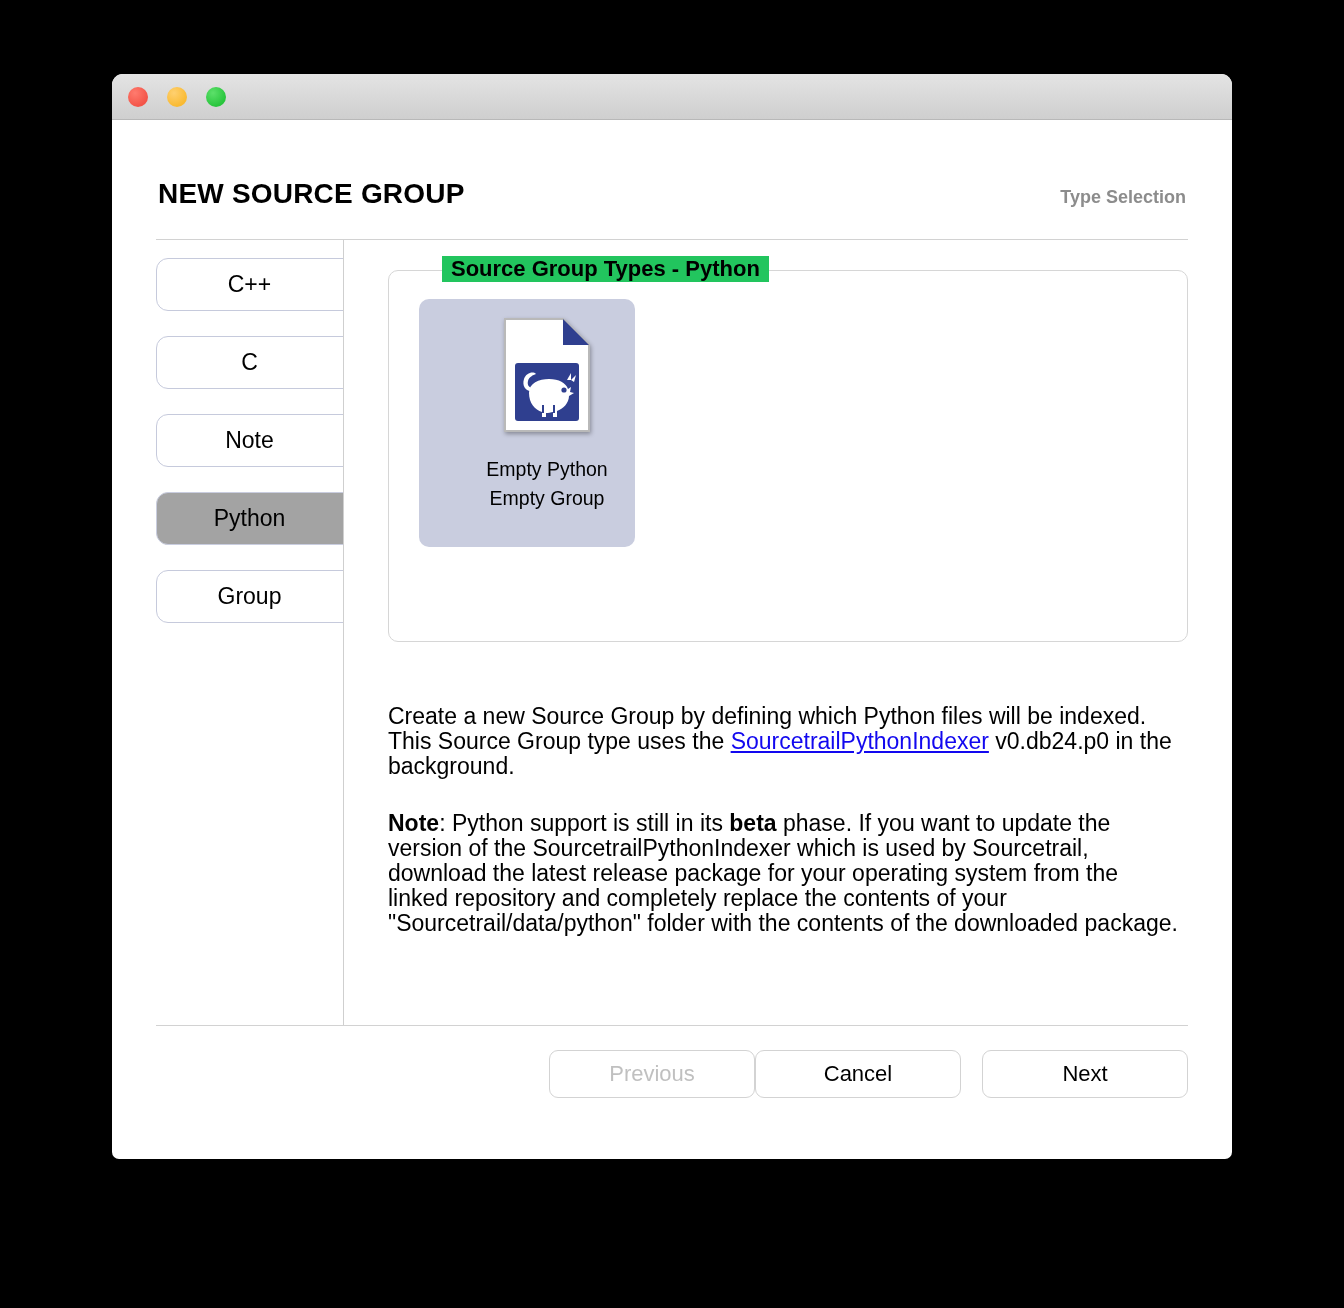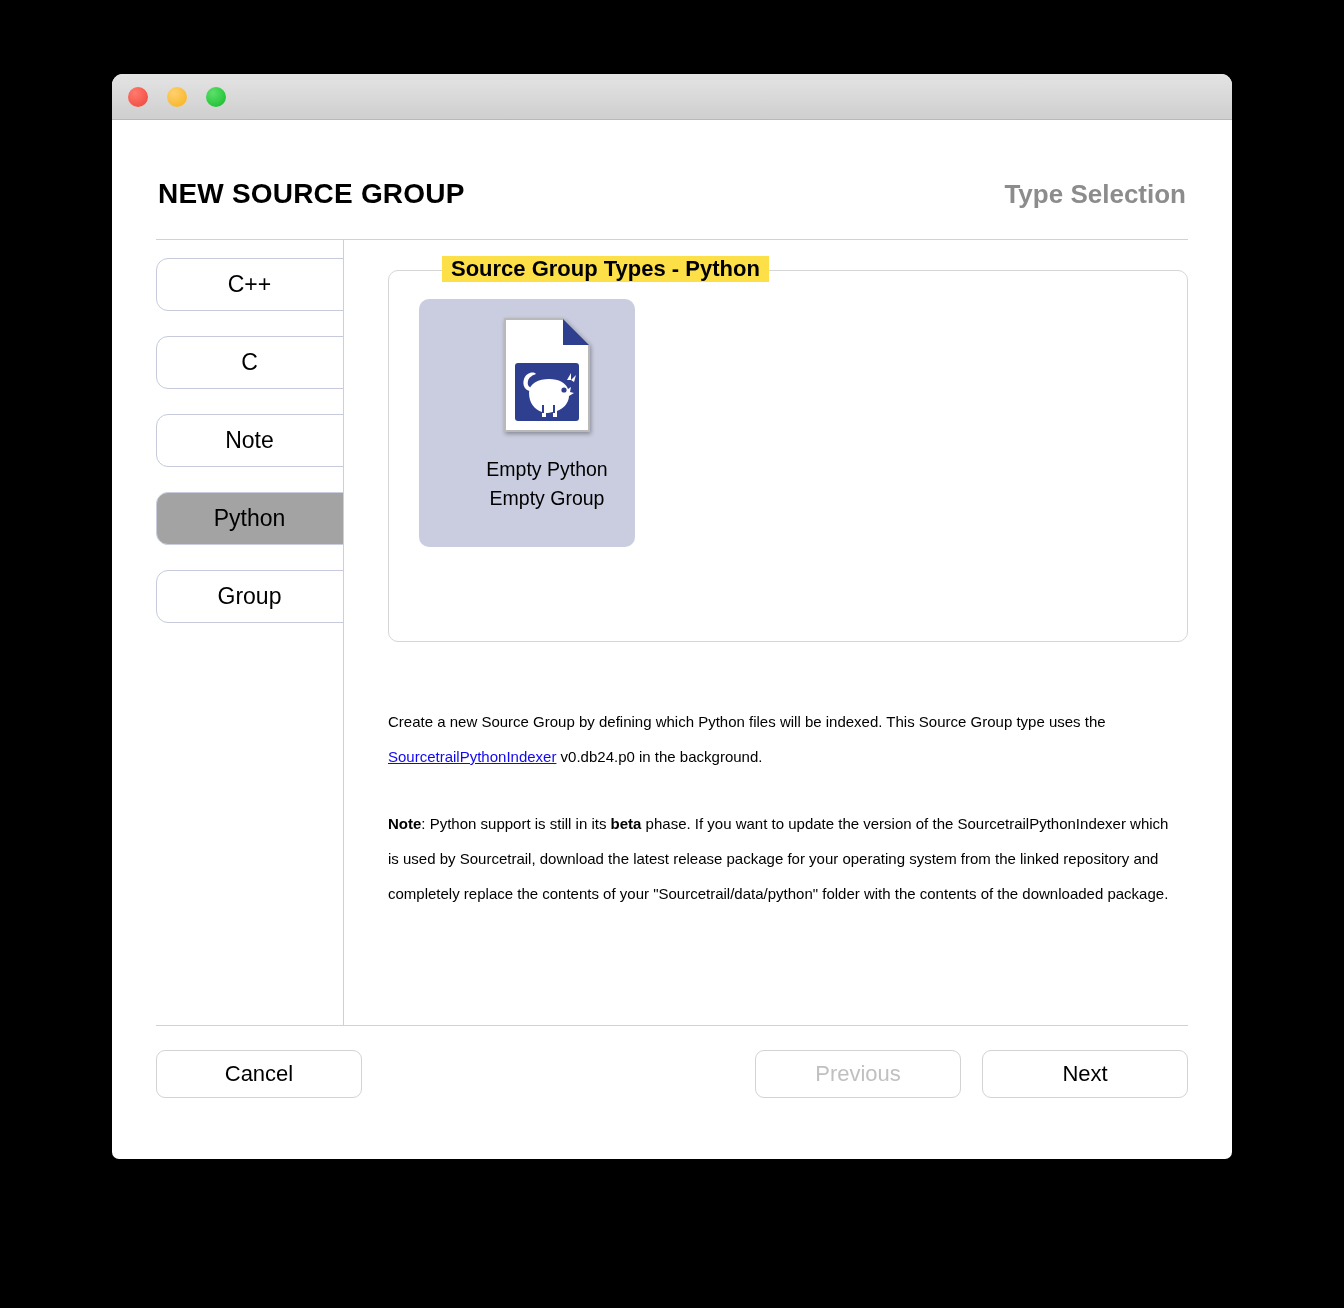--- a/index.html
+++ b/index.html
@@ -70,21 +70,21 @@
     justify-content: space-between;
     padding: 58px 46px 0 46px;
   }
   .header-title {
     font-size: 28px;
     font-weight: bold;
     letter-spacing: 0.2px;
     color: #000000;
   }
   .header-step {
-    font-size: 26px;
+    font-size: 18px;
     font-weight: bold;
     color: #8c8c8c;
   }
 
   .hr-top {
     margin: 29px 44px 0 44px;
     height: 1px;
     background: #d2d2d2;
   }
 
@@ -146,21 +146,21 @@
     border: 1px solid #d6d6d6;
     border-radius: 10px;
     height: 372px;
     margin-top: 14px;
     padding: 28px 0 0 30px;
   }
   .groupbox-legend {
     position: absolute;
     top: -15px;
     left: 53px;
-    background: #fde047;
+    background: #22c55e;
     padding: 0 9px;
     font-size: 22px;
     font-weight: bold;
     color: #000000;
     white-space: nowrap;
   }
 
   
   .tile {
     width: 216px;
@@ -190,22 +190,22 @@
     text-align: center;
   }
 
   
   .desc {
     margin-top: 62px;
     padding-right: 8px;
   }
   .desc p {
     margin: 0 0 25px 0;
-    font-size: 15px;
-    line-height: 35px;
+    font-size: 23px;
+    line-height: 25px;
     color: #000000;
   }
   .desc p:last-child { margin-bottom: 0; margin-top: 32px; }
   .desc a {
     color: #1208ef;
     text-decoration: underline;
   }
   .desc b { font-weight: bold; }
 
   
@@ -315,20 +315,20 @@
 
             <p><b>Note</b><span>: Python support is still in its </span><b>beta</b><span> phase. If you want to update the version of the SourcetrailPythonIndexer which is used by Sourcetrail, download the latest release package for your operating system from the linked repository and completely replace the contents of your "Sourcetrail/data/python" folder with the contents of the downloaded package.</span></p>
           </div>
 
         </div>
       </div>
 
       <div class="hr-bottom"></div>
 
       <div class="footer">
+        <button class="btn btn-previous">Previous</button>
         <button class="btn btn-cancel">Cancel</button>
-        <button class="btn btn-previous">Previous</button>
         <button class="btn btn-next">Next</button>
       </div>
 
     </div>
   </div>
 </div>
 
 </body></html>

